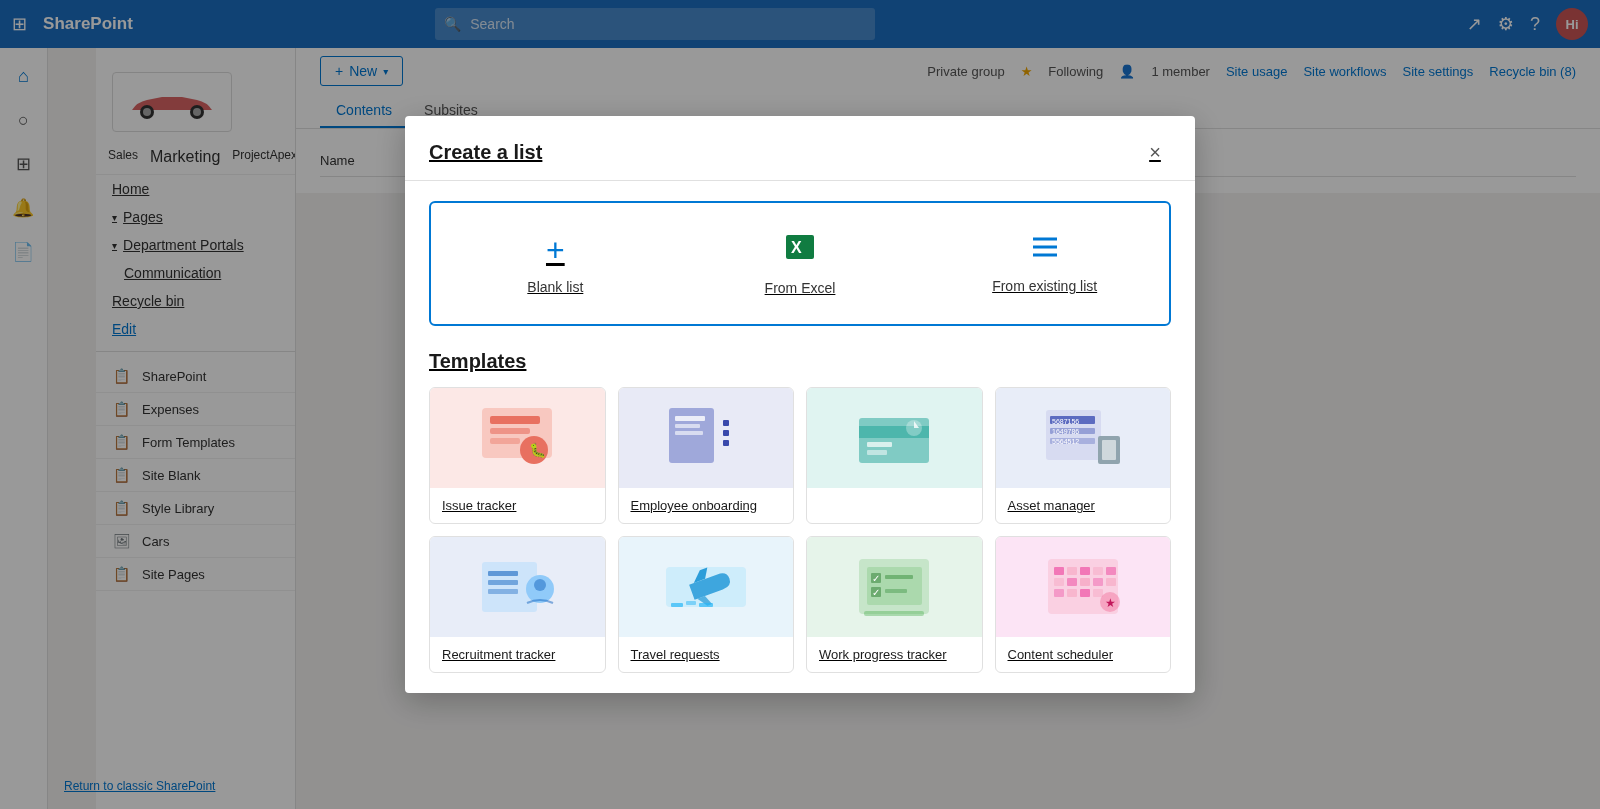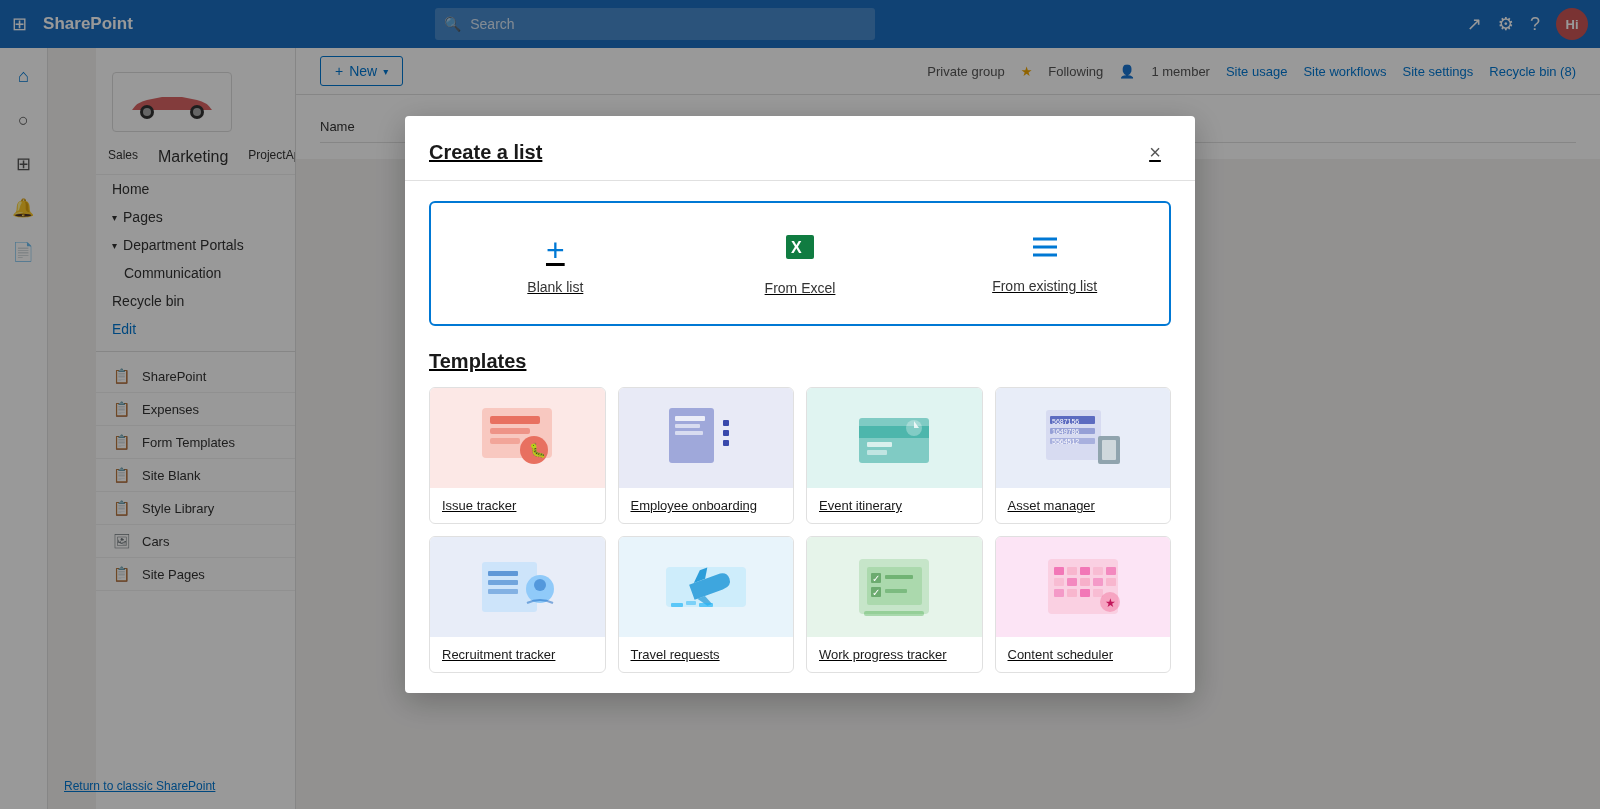--- a/index.html
+++ b/index.html
@@ -83,20 +83,21 @@
       overflow-y: auto;
     }
     .content-sidebar .site-nav-item {
       padding: 6px 16px;
       font-size: 14px;
       color: #333;
       cursor: pointer;
       display: flex;
       align-items: center;
       gap: 6px;
+      text-decoration: underline;
     }
     .content-sidebar .site-nav-item.expand { font-weight: 500; }
     .content-sidebar .site-nav-item.teal { color: #0078d4; font-weight: 500; }
 
     
     .logo-area-content {
       padding: 8px 16px;
       margin-bottom: 8px;
     }
     .logo-box {
@@ -332,21 +333,21 @@
         <svg class="logo-car" viewBox="0 0 100 40">
           <path d="M10,28 Q15,20 25,18 L40,15 L60,15 L75,18 Q85,20 90,28 L10,28 Z" fill="#cc2222" opacity="0.7"></path>
           <ellipse cx="25" cy="30" rx="7" ry="7" fill="#333"></ellipse>
           <ellipse cx="25" cy="30" rx="4" ry="4" fill="#aaa"></ellipse>
           <ellipse cx="75" cy="30" rx="7" ry="7" fill="#333"></ellipse>
           <ellipse cx="75" cy="30" rx="4" ry="4" fill="#aaa"></ellipse>
         </svg>
       </div>
     </div>
 
-    <div style="display:flex; gap:20px; padding:0 12px 8px; border-bottom:1px solid #eee;">
+    <div style="display:flex; gap:12px; padding:0 12px 8px; border-bottom:1px solid #eee;">
       <span class="snav" style="font-size:12px;color:#333;cursor:pointer;">Sales</span>
       <span class="snav" style="font-size:16px;color:#333;cursor:pointer;">Marketing</span>
       <span class="snav" style="font-size:12px;color:#333;cursor:pointer;">ProjectApex</span>
     </div>
 
     <div class="site-nav-item">
       <span>Home</span>
     </div>
     <div class="site-nav-item expand">
       <span style="font-size:10px;">▾</span>
@@ -415,20 +416,24 @@
           <span style="color:#f0a500;">★</span>
           <span style="cursor:pointer;">Following</span>
           <span>👤</span>
           <span>1 member</span>
           <span style="color:#0078d4;cursor:pointer;">Site usage</span>
           <span style="color:#0078d4;cursor:pointer;">Site workflows</span>
           <span style="color:#0078d4;cursor:pointer;">Site settings</span>
           <span style="color:#0078d4;cursor:pointer;">Recycle bin (8)</span>
         </div>
       </div>
+      <div class="content-tabs">
+        <div class="content-tab active">Contents</div>
+        <div class="content-tab">Subsites</div>
+      </div>
     </div>
 
     <div class="table-area">
       <div class="table-header">
         <span>Name</span>
       </div>
     </div>
   </div>
 </div>
 
@@ -502,21 +507,20 @@
           <div class="template-thumb thumb-event">
             <svg width="90" height="80" viewBox="0 0 90 80">
               <rect x="10" y="20" width="70" height="45" rx="3" fill="#80cbc4"></rect>
               <rect x="10" y="28" width="70" height="12" rx="0" fill="#4db6ac"></rect>
               <rect x="18" y="44" width="25" height="5" rx="1" fill="white" opacity="0.7"></rect>
               <rect x="18" y="52" width="20" height="5" rx="1" fill="white" opacity="0.5"></rect>
               <circle cx="65" cy="30" r="8" fill="white" opacity="0.3"></circle>
               <polygon points="65,23 65,30 70,30" fill="white" opacity="0.8"></polygon>
             </svg>
           </div>
-          <div class="template-label">Event itinerary</div>
         </div>
 
         <div class="template-card">
           <div class="template-thumb thumb-asset">
             <svg width="90" height="80" viewBox="0 0 90 80">
               <rect x="8" y="12" width="55" height="50" rx="3" fill="#c5cae9" opacity="0.5"></rect>
               <rect x="12" y="18" width="45" height="8" rx="1" fill="#5c6bc0"></rect>
               <text x="14" y="26" font-size="7" fill="white">5687156</text>
               <rect x="12" y="30" width="45" height="6" rx="1" fill="#7986cb" opacity="0.7"></rect>
               <text x="14" y="36" font-size="7" fill="white">1649786</text>

